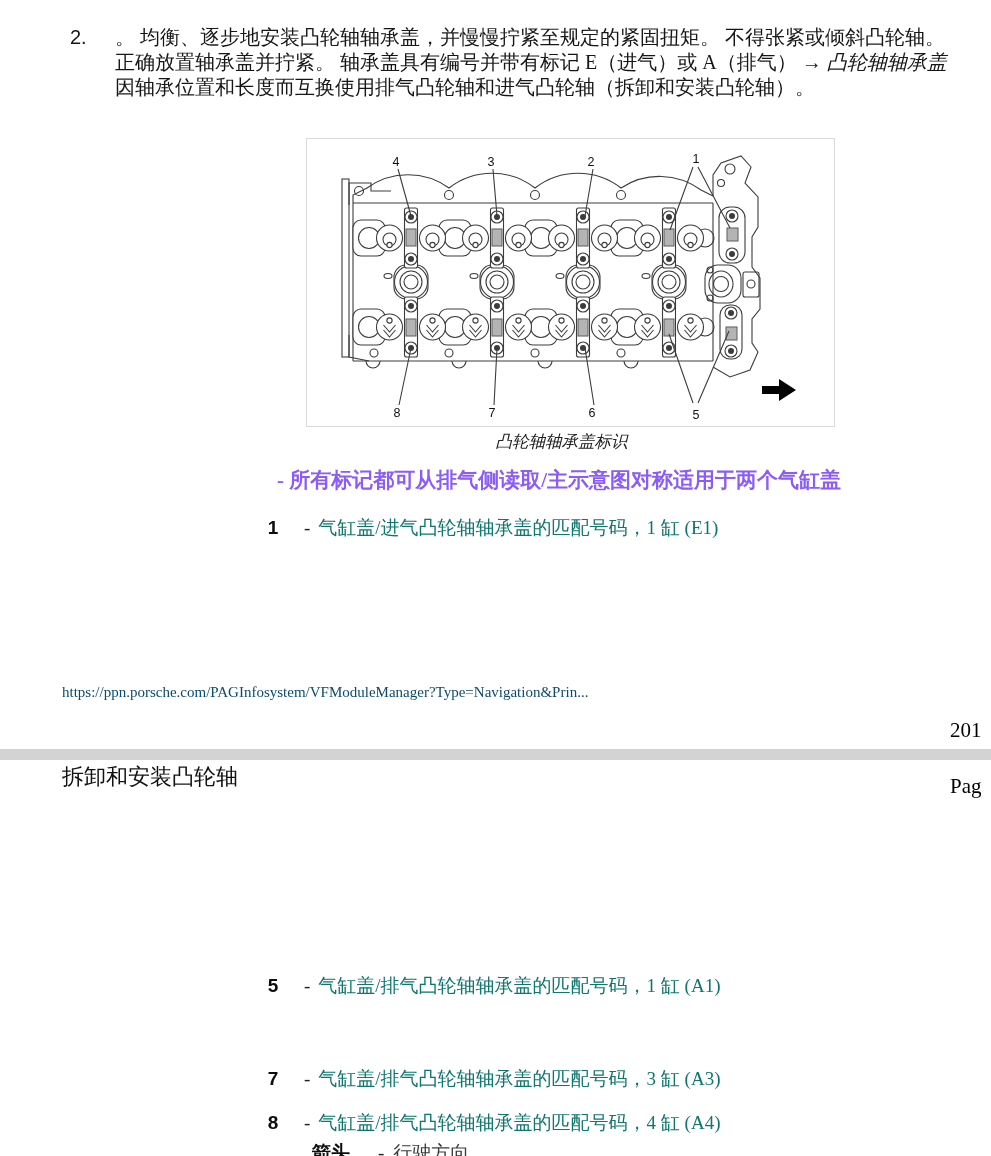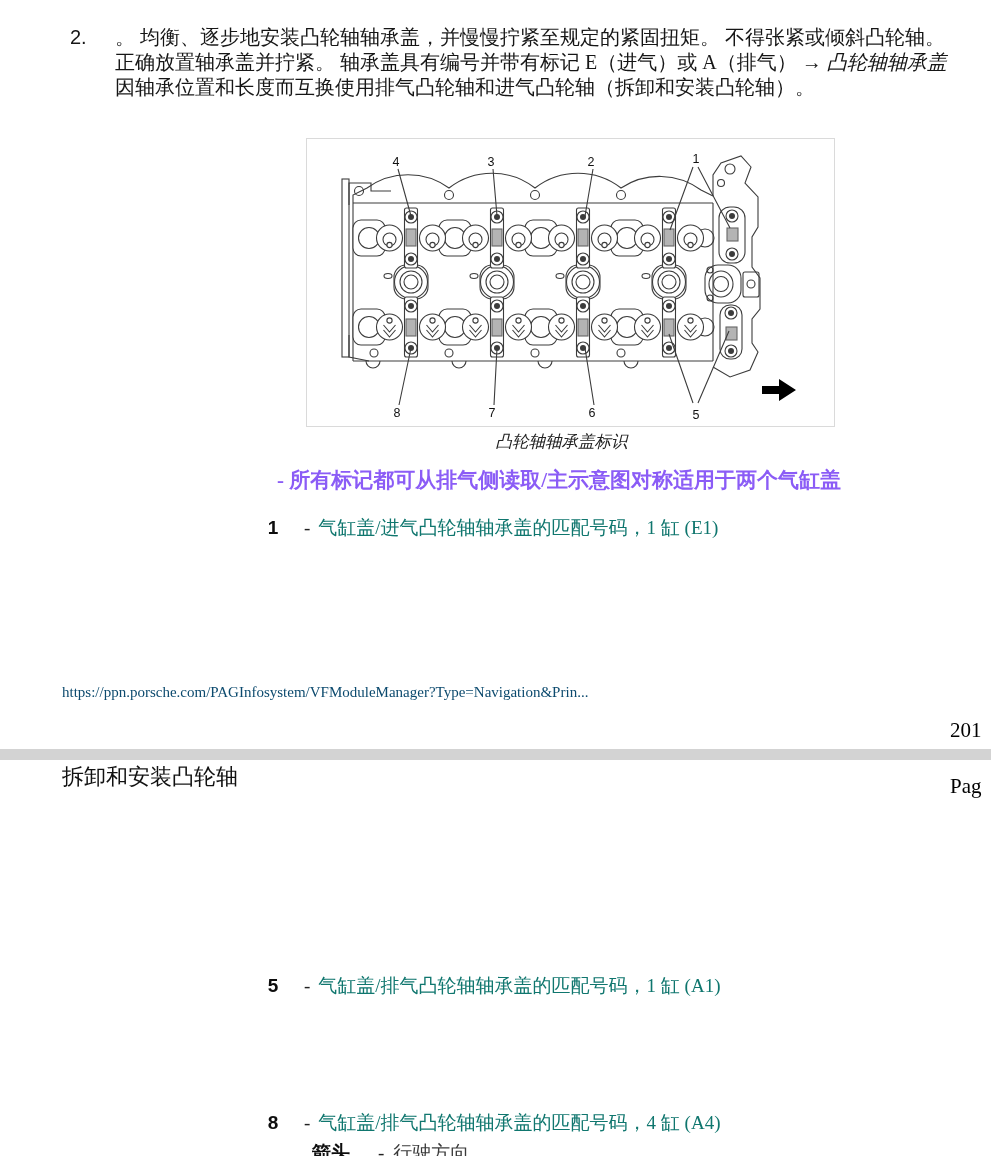--- a/index.html
+++ b/index.html
@@ -213,20 +213,23 @@
 
   <div class="foot-url">https://ppn.porsche.com/PAGInfosystem/VFModuleManager?Type=Navigation&amp;Prin...</div>
   <div class="foot-date">201</div>
   <div class="sep-band"></div>
   <div class="hdr2-title">拆卸和安装凸轮轴</div>
   <div class="hdr2-page">Pag</div>
 
   <div class="leg" style="top:973px">
     <span class="li-num">5</span><span class="li-dash">-</span><span class="li-text">气缸盖/排气凸轮轴轴承盖的匹配号码，1 缸 (A1)</span>
   </div>
+  <div class="leg" style="top:1066px">
+    <span class="li-num">7</span><span class="li-dash">-</span><span class="li-text">气缸盖/排气凸轮轴轴承盖的匹配号码，3 缸 (A3)</span>
+  </div>
   <div class="leg" style="top:1110px">
     <span class="li-num">8</span><span class="li-dash">-</span><span class="li-text">气缸盖/排气凸轮轴轴承盖的匹配号码，4 缸 (A4)</span>
   </div>
 
   <div class="arrow-line">
     <span class="al-label">箭头</span><span class="al-dash">-</span><span class="al-text">行驶方向</span>
   </div>
 
 </div>
 

